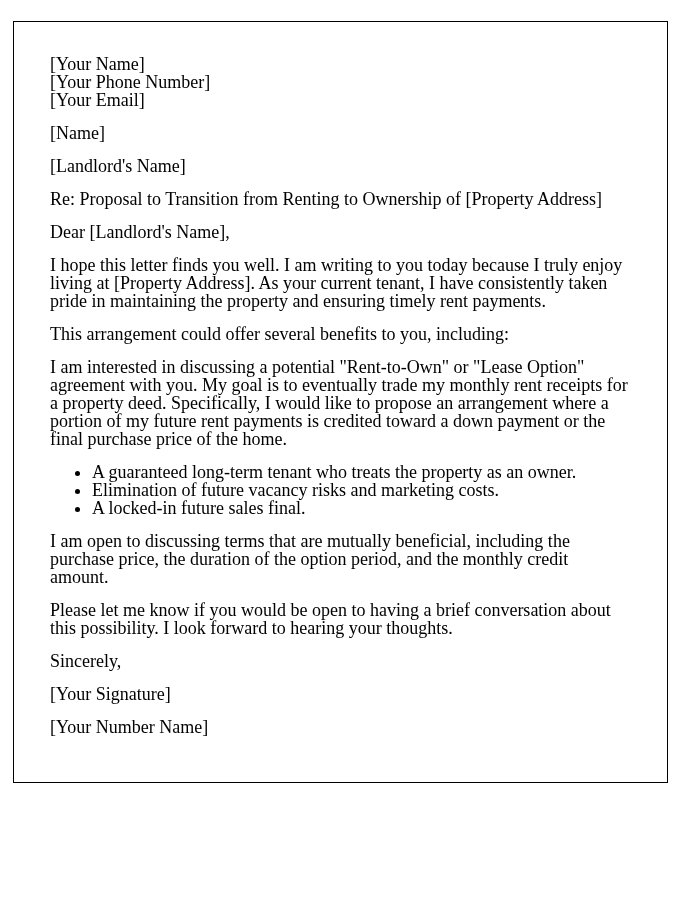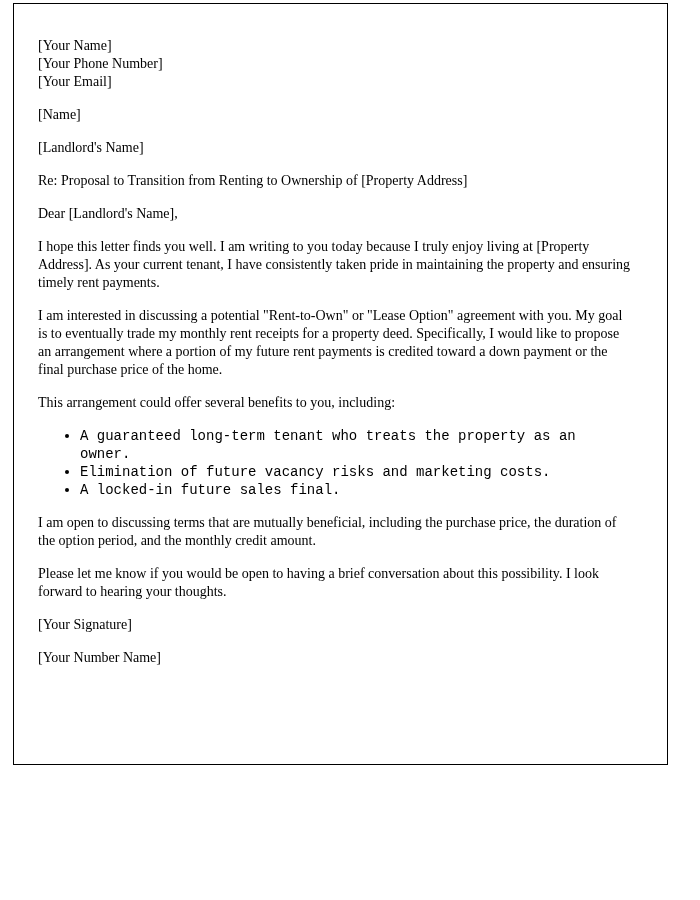--- a/index.html
+++ b/index.html
@@ -10,46 +10,45 @@
     width: 700px;
     height: 900px;
     background: #ffffff;
     position: relative;
     font-family: "Liberation Serif", "DejaVu Serif", serif;
     color: #000000;
   }
   .sheet {
     position: absolute;
     left: 13px;
-    top: 3px;
+    top: 21px;
     width: 655px;
     height: 762px;
     border: 1px solid #000000;
     box-sizing: border-box;
-    padding: 33px 36px 30px 24px;
-    font-size: 14px;
+    padding: 33px 36px 30px 36px;
+    font-size: 18px;
     line-height: 18px;
     overflow: hidden;
   }
   .block {
     margin: 0 0 15px 0;
   }
   .block p,
   .line {
     margin: 0;
     padding: 0;
   }
   p.block {
     margin: 0 0 15px 0;
   }
   ul.benefits {
     margin: 0 0 15px 0;
     padding: 0 0 0 42px;
     list-style-type: disc;
-    font-family: Liberation Mono, monospace;
   }
   ul.benefits li {
     margin: 0;
     padding: 0;
   }
 </style>
 </head>
 <body>
 
 <div class="sheet">
@@ -65,32 +64,33 @@
   <div class="block">
     <p class="line">[Landlord's Name]</p>
   </div>
 
   <p class="block">Re: Proposal to Transition from Renting to Ownership of [Property Address]</p>
 
   <p class="block">Dear [Landlord's Name],</p>
 
   <p class="block">I hope this letter finds you well. I am writing to you today because I truly enjoy living at [Property Address]. As your current tenant, I have consistently taken pride in maintaining the property and ensuring timely rent payments.</p>
 
+  <p class="block">This arrangement could offer several benefits to you, including:</p>
+
   <p class="block">I am interested in discussing a potential "Rent-to-Own" or "Lease Option" agreement with you. My goal is to eventually trade my monthly rent receipts for a property deed. Specifically, I would like to propose an arrangement where a portion of my future rent payments is credited toward a down payment or the final purchase price of the home.</p>
-
-  <p class="block">This arrangement could offer several benefits to you, including:</p>
 
   <ul class="benefits">
     <li>A guaranteed long-term tenant who treats the property as an owner.</li>
     <li>Elimination of future vacancy risks and marketing costs.</li>
     <li>A locked-in future sales final.</li>
   </ul>
 
   <p class="block">I am open to discussing terms that are mutually beneficial, including the purchase price, the duration of the option period, and the monthly credit amount.</p>
 
   <p class="block">Please let me know if you would be open to having a brief conversation about this possibility. I look forward to hearing your thoughts.</p>
 
+  <p class="block">Sincerely,</p>
 
   <p class="block">[Your Signature]</p>
 
   <p class="block">[Your Number Name]</p>
 
 </div>
 
 </body></html>

